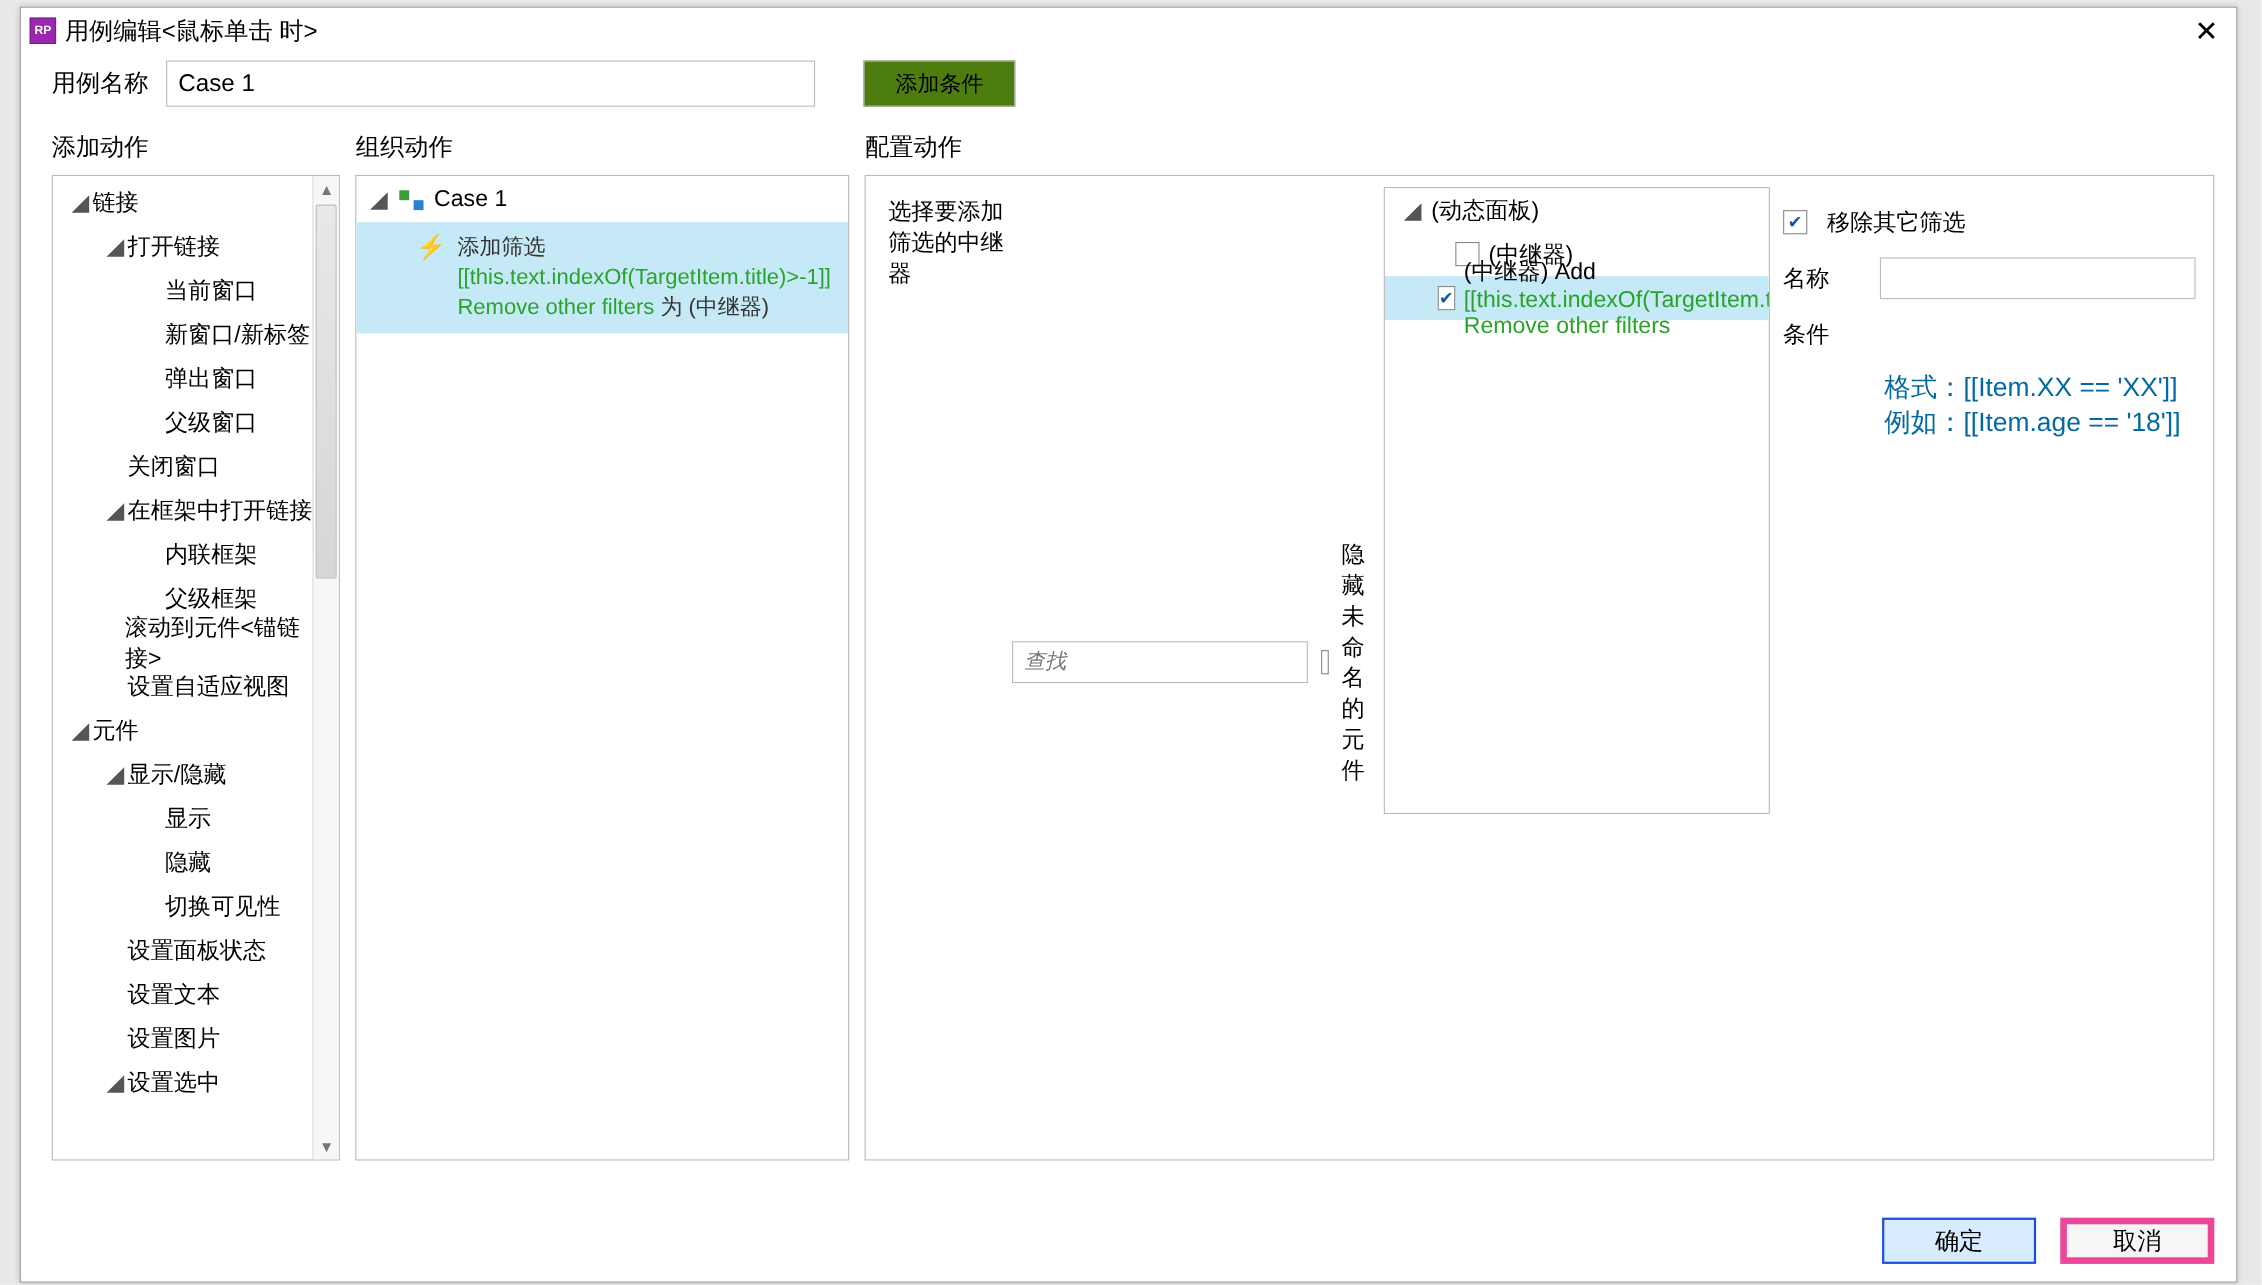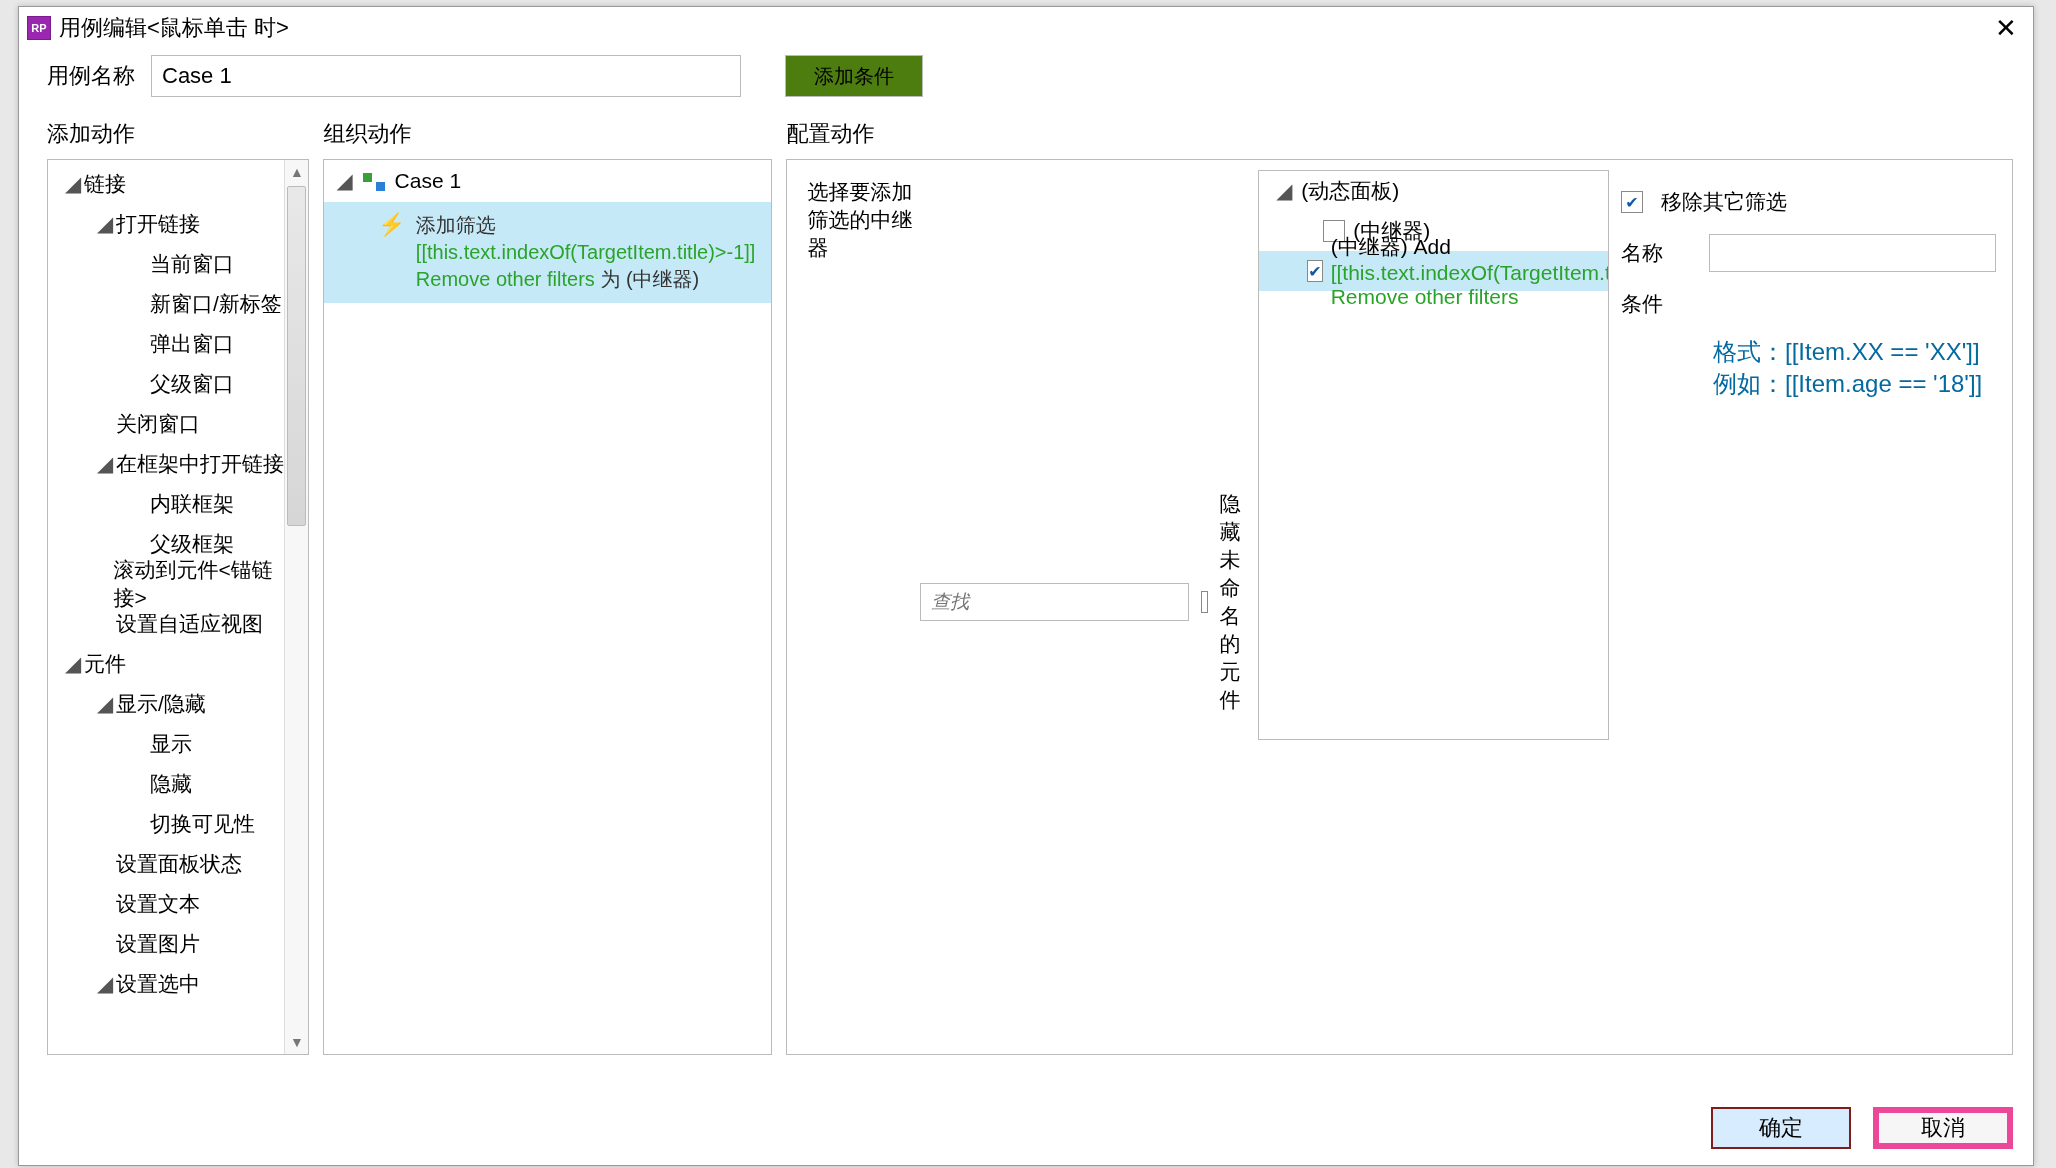--- a/index.html
+++ b/index.html
@@ -64,21 +64,21 @@
 .cfg-bottom { padding: 18px 4px 0 12px; font-size:21px; }
 .cfg-brow { display:flex; align-items:center; gap:18px; margin-bottom:18px; }
 .cfg-brow .lbl { width:70px; }
 .cfg-brow .inp { flex:1; height:38px; border:1px solid #bbb; padding:0 10px; font-size:20px; }
 .cfg-brow .inp-wrap { flex:1; position:relative; }
 .fx { position:absolute; right:2px; top:2px; bottom:2px; width:34px; background:#e8e8e8; border:1px solid #bbb; font-family: "Times New Roman", serif; font-style:italic; font-size:22px; color:#555; display:flex; align-items:center; justify-content:center; cursor:pointer; }
 .hint { font-size:24px; color:#0369a1; padding-left:92px; }
 
 .footer { position:absolute; right:20px; bottom:16px; display:flex; gap:22px; }
 .btn { width:140px; height:42px; font-size:22px; border:6px solid #ec4899; background:#f6f6f6; cursor:pointer; }
-.btn.primary { background:#d7ecff; border:2px solid #7f1d1d; }
+.btn.primary { background:#d7ecff; border:2px solid #1d4ed8; }
 </style>
 </head>
 <body>
 
 <div class="dialog">
 
   <div class="titlebar">
     <div class="icon">RP</div>
     <div class="title">用例编辑&lt;鼠标单击 时&gt;</div>
     <div class="close">✕</div>

